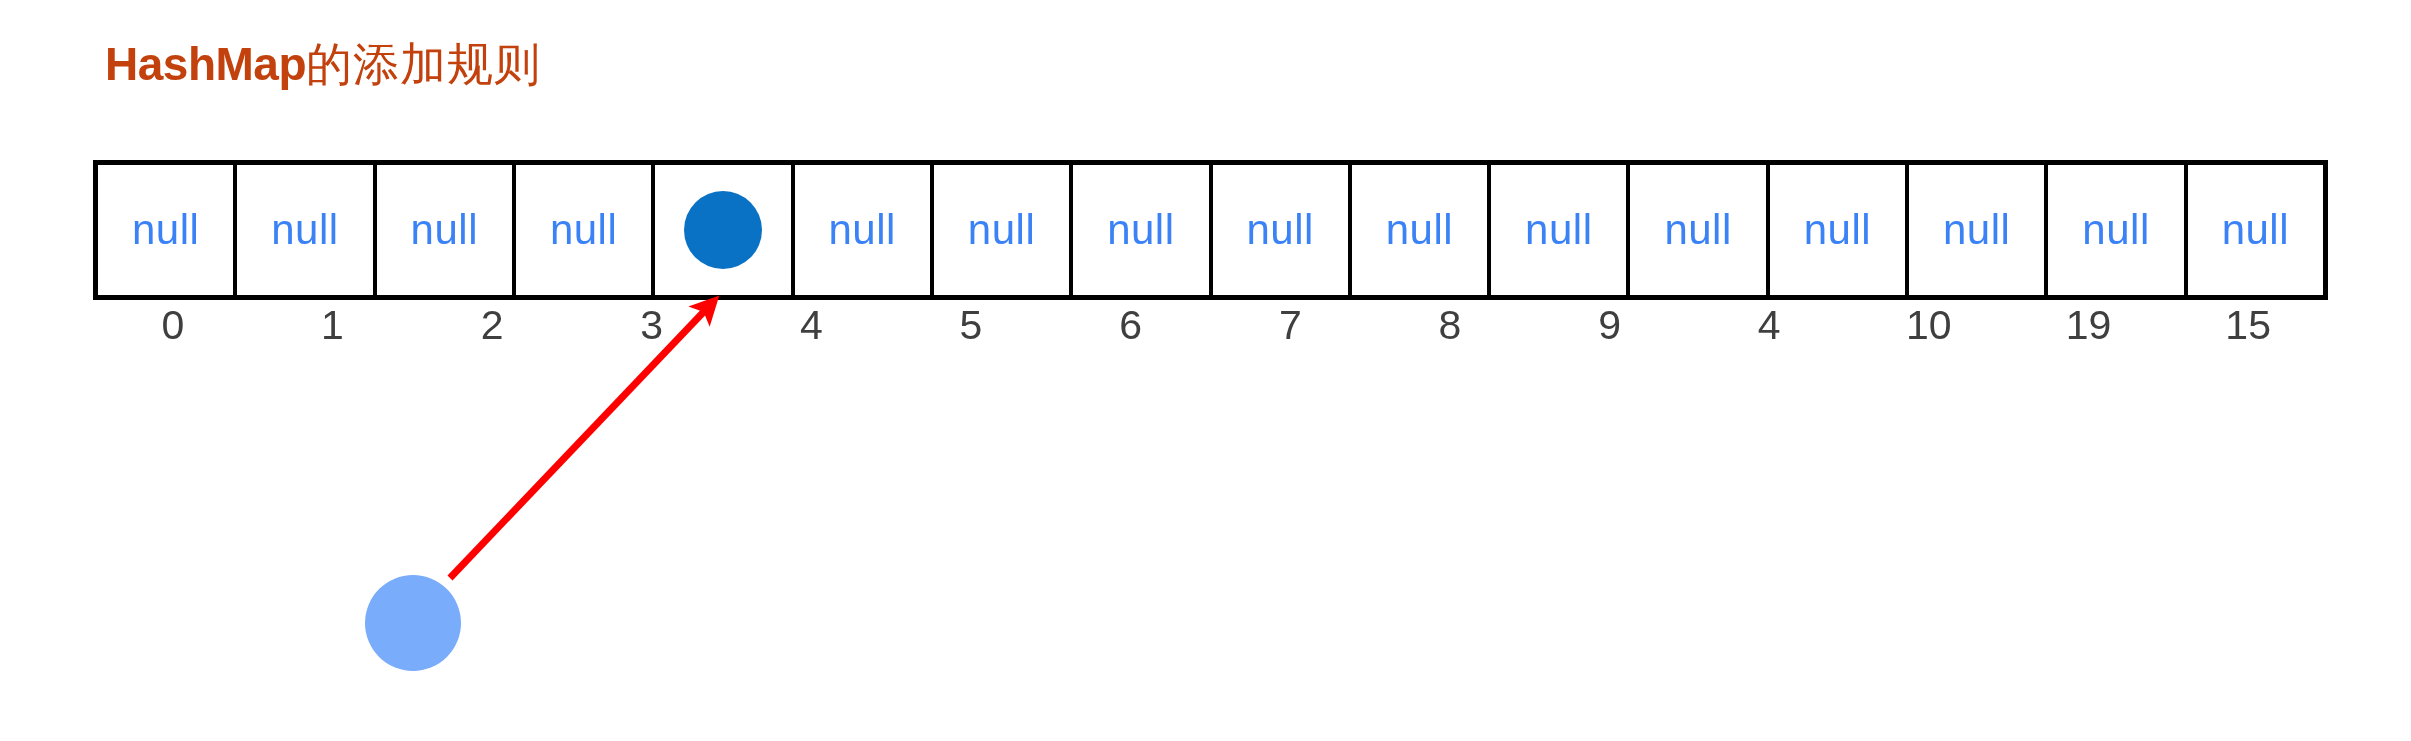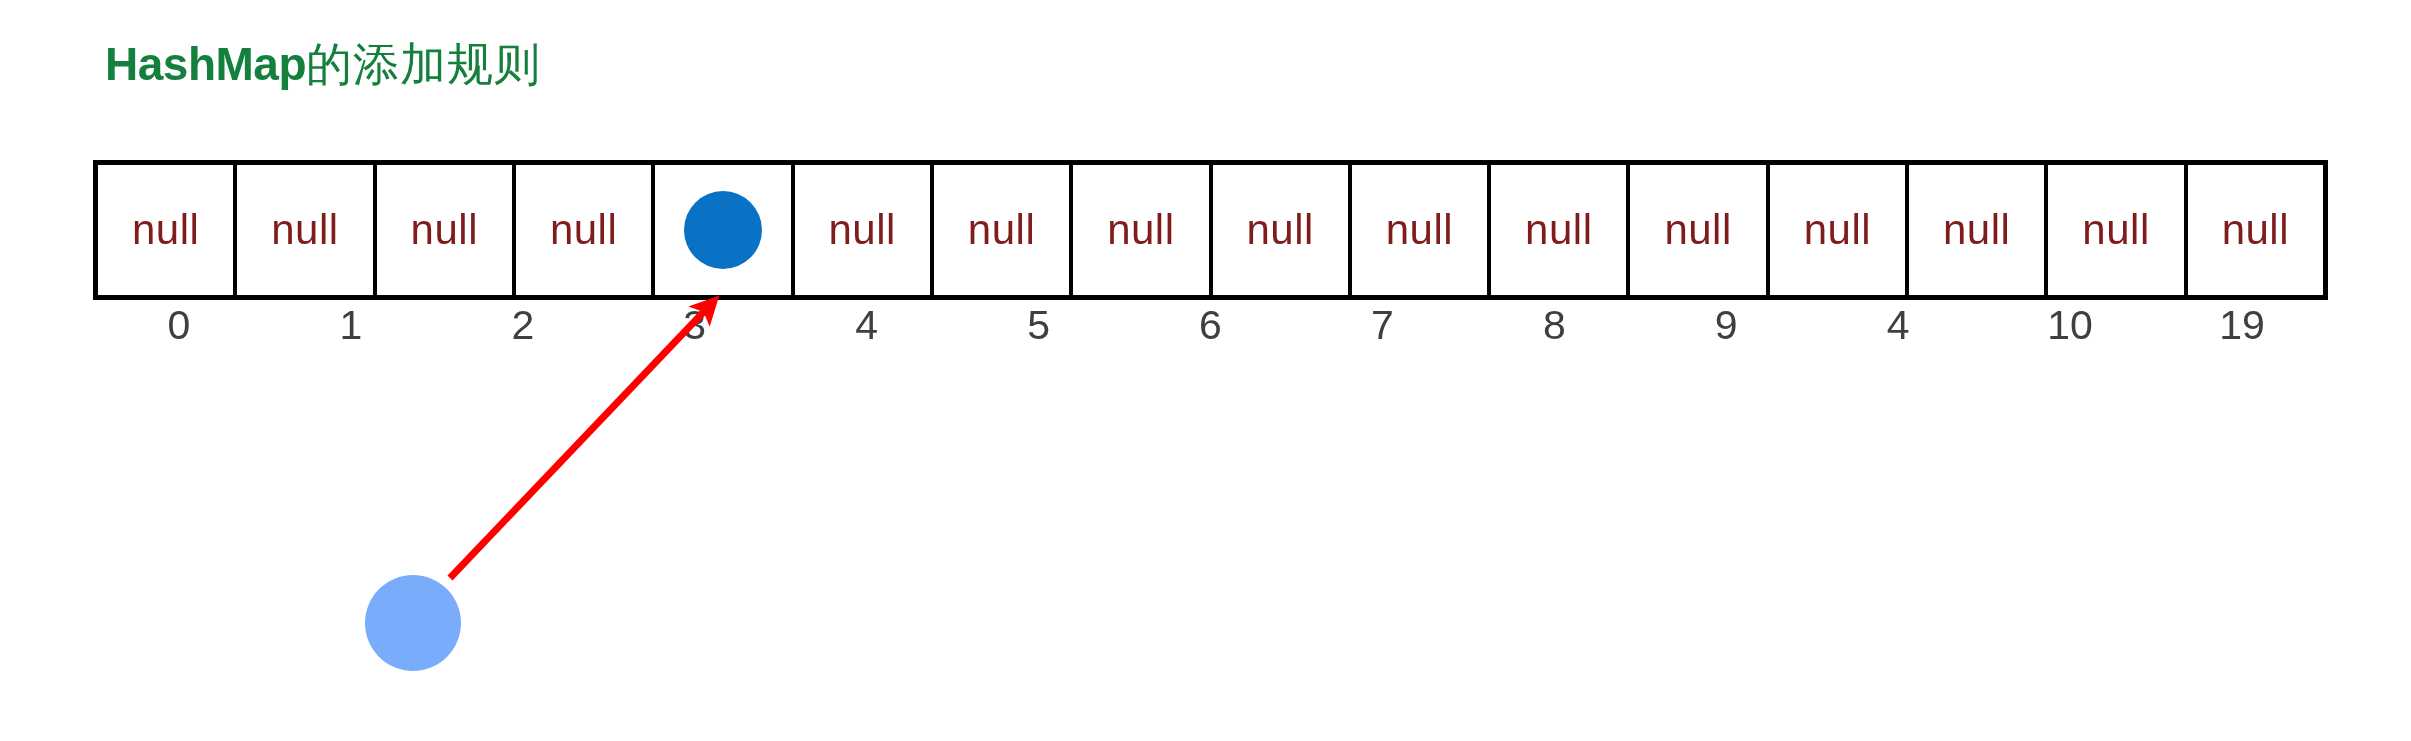--- a/index.html
+++ b/index.html
@@ -57,21 +57,21 @@
     justify-content: center;
     box-sizing: border-box;
     border-right: 4px solid #000000;
     background: #ffffff;
   }
   .bucket-cell:last-child {
     border-right: none;
   }
   .bucket-value {
     font-size: 42px;
-    color: #7f1d1d;
+    color: #3b82f6;
     font-family: "Liberation Sans", sans-serif;
     font-weight: 400;
     letter-spacing: 0.5px;
     line-height: 1;
   }
   .bucket-node {
     width: 78px;
     height: 78px;
     border-radius: 50%;
     background: #0a72c4;
@@ -113,21 +113,21 @@
     left: 0;
     top: 0;
     width: 2411px;
     height: 741px;
     pointer-events: none;
   }
 </style>
 </head>
 <body style="background: rgb(255, 255, 255);">
 
-<div id="diagram-title" style="color: #15803d; text-align: center;">
+<div id="diagram-title" style="color: #c2410c; text-align: center;">
   <span class="title-mono">HashMap</span><span class="title-cjk">的添加规则</span>
 </div>
 
 <div id="bucket-array">
     <div class="bucket-cell">
       <span class="bucket-value">null</span>
     </div>
     <div class="bucket-cell">
       <span class="bucket-value">null</span>
     </div>
@@ -182,20 +182,21 @@
     <div class="bucket-index">3</div>
     <div class="bucket-index">4</div>
     <div class="bucket-index">5</div>
     <div class="bucket-index">6</div>
     <div class="bucket-index">7</div>
     <div class="bucket-index">8</div>
     <div class="bucket-index">9</div>
     <div class="bucket-index">4</div>
     <div class="bucket-index">10</div>
     <div class="bucket-index">19</div>
+    <div class="bucket-index">15</div>
   </div>
 
 <div id="incoming-node" style="background: rgb(121, 172, 250);"></div>
 
 <svg id="arrow-layer" viewBox="0 0 2411 741" width="2411" height="741" xmlns="http://www.w3.org/2000/svg">
   <defs>
     <marker id="arrowhead" markerWidth="4.2" markerHeight="4.2" refX="3.1" refY="2.1" orient="auto" markerUnits="strokeWidth">
       <path d="M 0 0 L 4.2 2.1 L 0 4.2 L 0.95 2.1 z" fill="#ff0000"></path>
     </marker>
   </defs>

